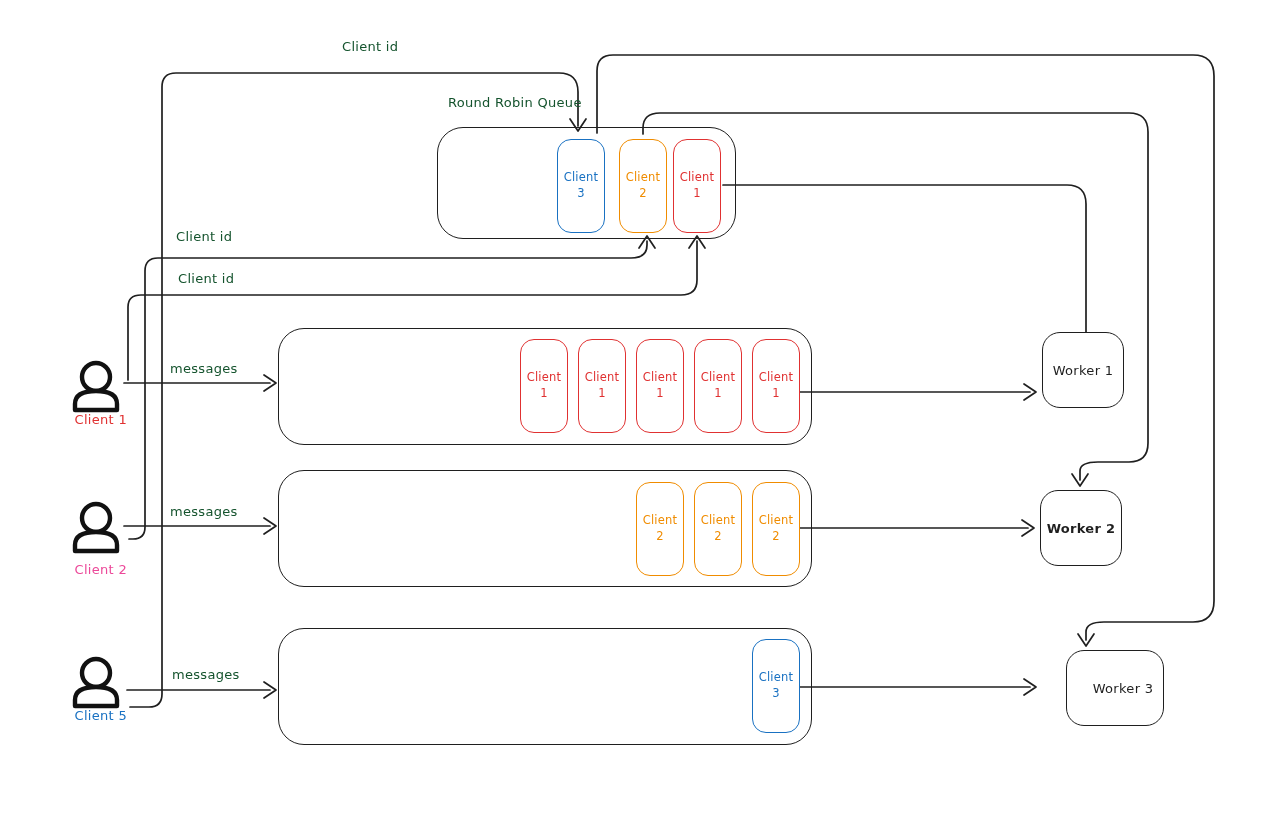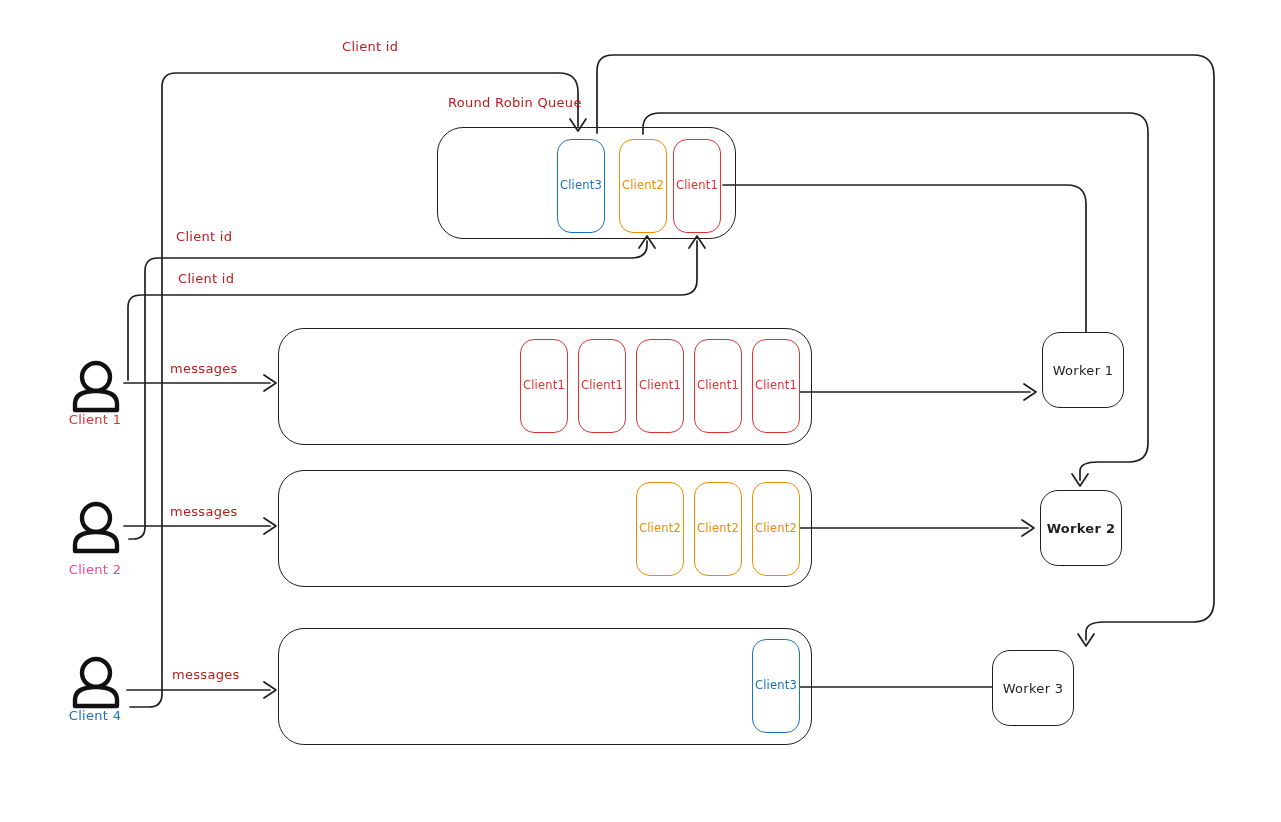--- a/index.html
+++ b/index.html
@@ -4,33 +4,33 @@
 <style>
   html,body{margin:0;padding:0;background:#ffffff;}
   .canvas{
     position:relative;width:1281px;height:822px;background:#ffffff;overflow:hidden;
     font-family:"DejaVu Sans","Liberation Sans",sans-serif;color:#1f1f1f;
   }
   svg.wires{position:absolute;left:0;top:0;width:1281px;height:822px;}
   .wire{fill:none;stroke:#1f1f1f;stroke-width:1.7;stroke-linecap:round;stroke-linejoin:round;}
   .head{fill:none;stroke:#1f1f1f;stroke-width:1.7;stroke-linecap:round;stroke-linejoin:round;}
   .person{fill:#ffffff;stroke:#111111;stroke-width:4.4;stroke-linejoin:round;stroke-linecap:round;}
-  .lbl{position:absolute;font-size:13px;letter-spacing:.3px;white-space:nowrap;color:#b91c1c;}
+  .lbl{position:absolute;font-size:13px;letter-spacing:.3px;white-space:nowrap;color:#14532d;}
   .box{position:absolute;border:1.7px solid #1f1f1f;border-radius:26px;background:transparent;}
   .rrq{border-radius:26px;}
   .item{
     position:absolute;width:46px;height:92px;border:1.7px solid currentColor;border-radius:14px;
-    display:flex;flex-direction:row;align-items:center;justify-content:center;
+    display:flex;flex-direction:column;align-items:center;justify-content:center;
     font-size:11.5px;line-height:1.35;text-align:center;letter-spacing:.2px;background:#fff;
   }
   .worker{
     position:absolute;width:80px;height:74px;border:1.7px solid #1f1f1f;border-radius:18px;
     display:flex;align-items:center;justify-content:center;font-size:13px;letter-spacing:.3px;background:#fff;
   }
-  .plabel{position:absolute;width:64px;text-align:center;font-size:13px;letter-spacing:.3px;}
+  .plabel{position:absolute;width:64px;text-align:right;font-size:13px;letter-spacing:.3px;}
 </style>
 </head>
 <body>
 
 <div class="canvas">
 
   <svg class="wires">
 
     <path class="wire" d="M130,707 H149 Q162,707 162,694 V87 Q162,73 176,73 H559 Q578,73 578,92 V126"></path>
     <path class="head" d="M570,119 L578,131 L586,119"></path>
@@ -83,21 +83,21 @@
   <div class="lbl" style="left:178px;top:271px;">Client id</div>
 
   <div class="lbl" style="left:448px;top:95px;">Round Robin Queue</div>
 
   <div class="lbl" style="left:170px;top:361px;">messages</div>
   <div class="lbl" style="left:170px;top:504px;">messages</div>
   <div class="lbl" style="left:172px;top:667px;">messages</div>
 
   <div class="plabel" style="left: 63px; top: 412px; color: rgb(224, 49, 49);">Client 1</div>
   <div class="plabel" style="left: 63px; top: 562px; color: #ec4899;">Client 2</div>
-  <div class="plabel" style="left: 63px; top: 708px; color: rgb(25, 113, 194);">Client 4</div>
+  <div class="plabel" style="left: 63px; top: 708px; color: rgb(25, 113, 194);">Client 5</div>
 
   <div class="box rrq" style="left:437px;top:127px;width:297px;height:110px;"></div>
   <div class="item" style="left: 557px; top: 139px; color: rgb(25, 113, 194);">
     <span>Client</span>
     <span>3</span>
   </div>
   <div class="item" style="left: 619px; top: 139px; color: rgb(240, 140, 0);">
     <span>Client</span>
     <span>2</span>
   </div>
@@ -148,17 +148,17 @@
     <span>Client</span>
     <span>3</span>
   </div>
 
   <div class="worker" style="left:1042px;top:332px;">
     <span>Worker 1</span>
   </div>
   <div class="worker" style="left:1040px;top:490px;font-weight:bold;">
     <span>Worker 2</span>
   </div>
-  <div class="worker" style="left:992px;top:650px;">
+  <div class="worker" style="left:1066px;top:650px;padding-left:16px;">
     <span>Worker 3</span>
   </div>
 
 </div>
 
 </body></html>

